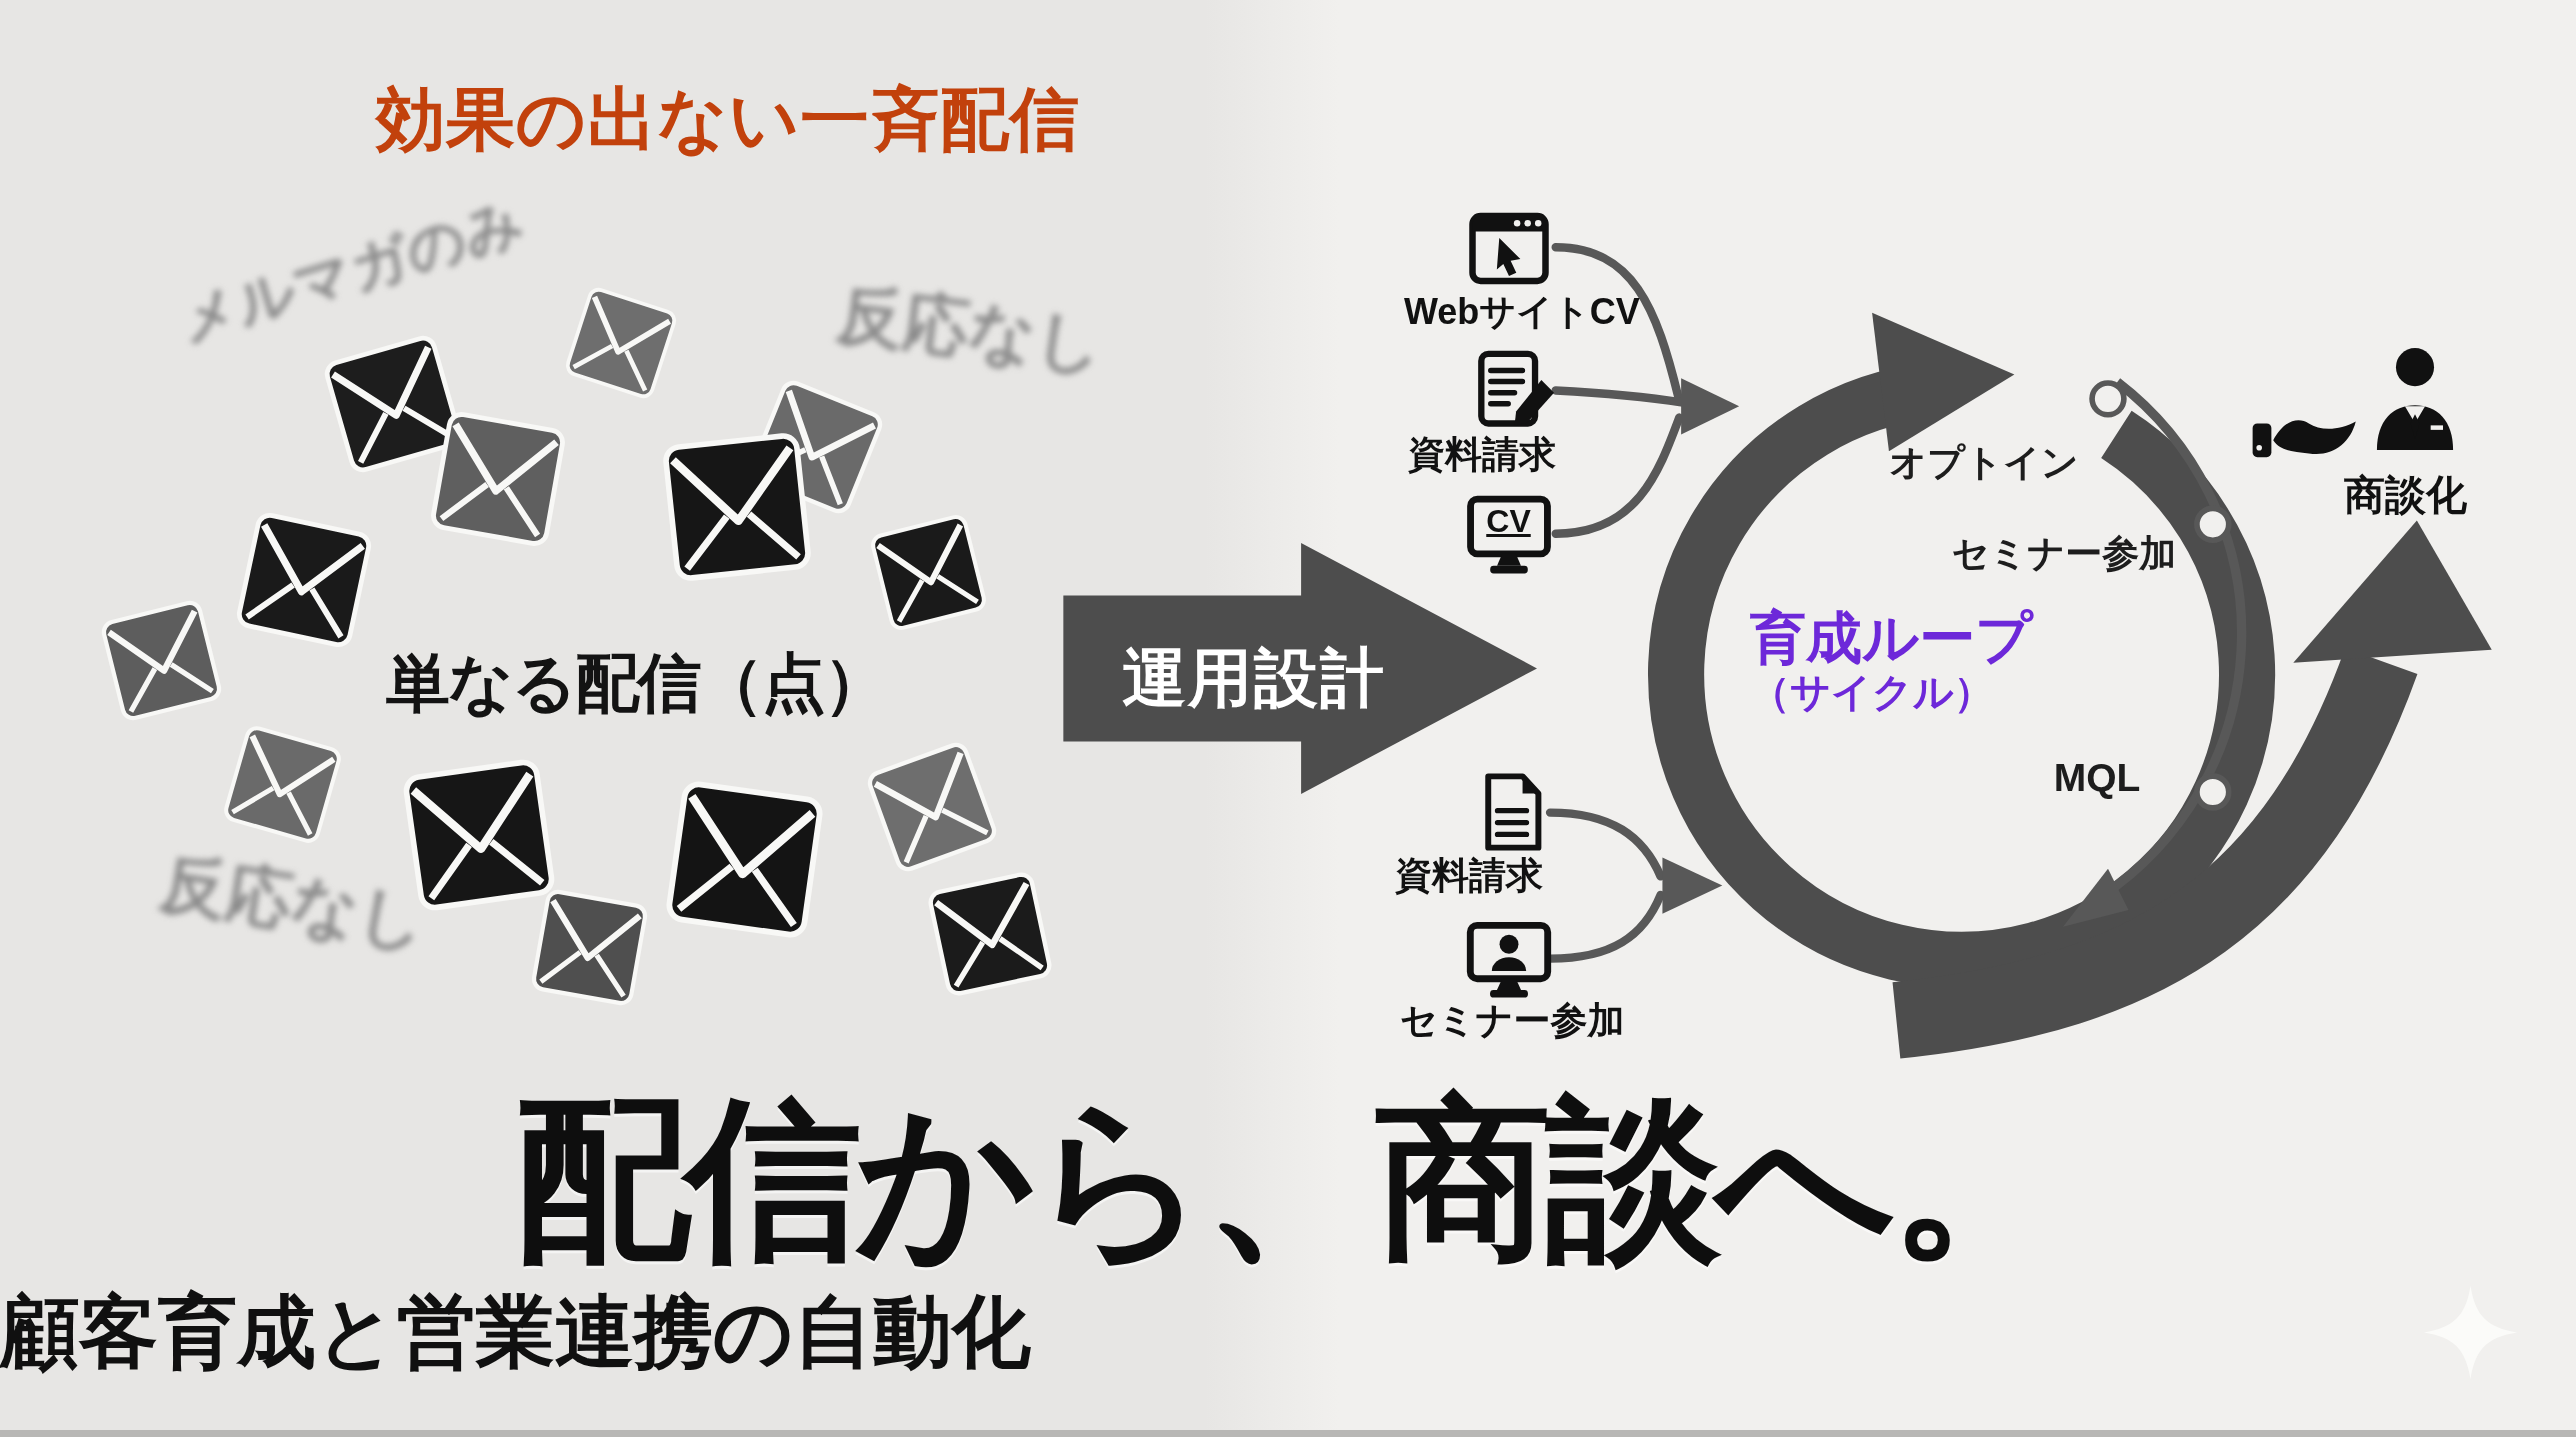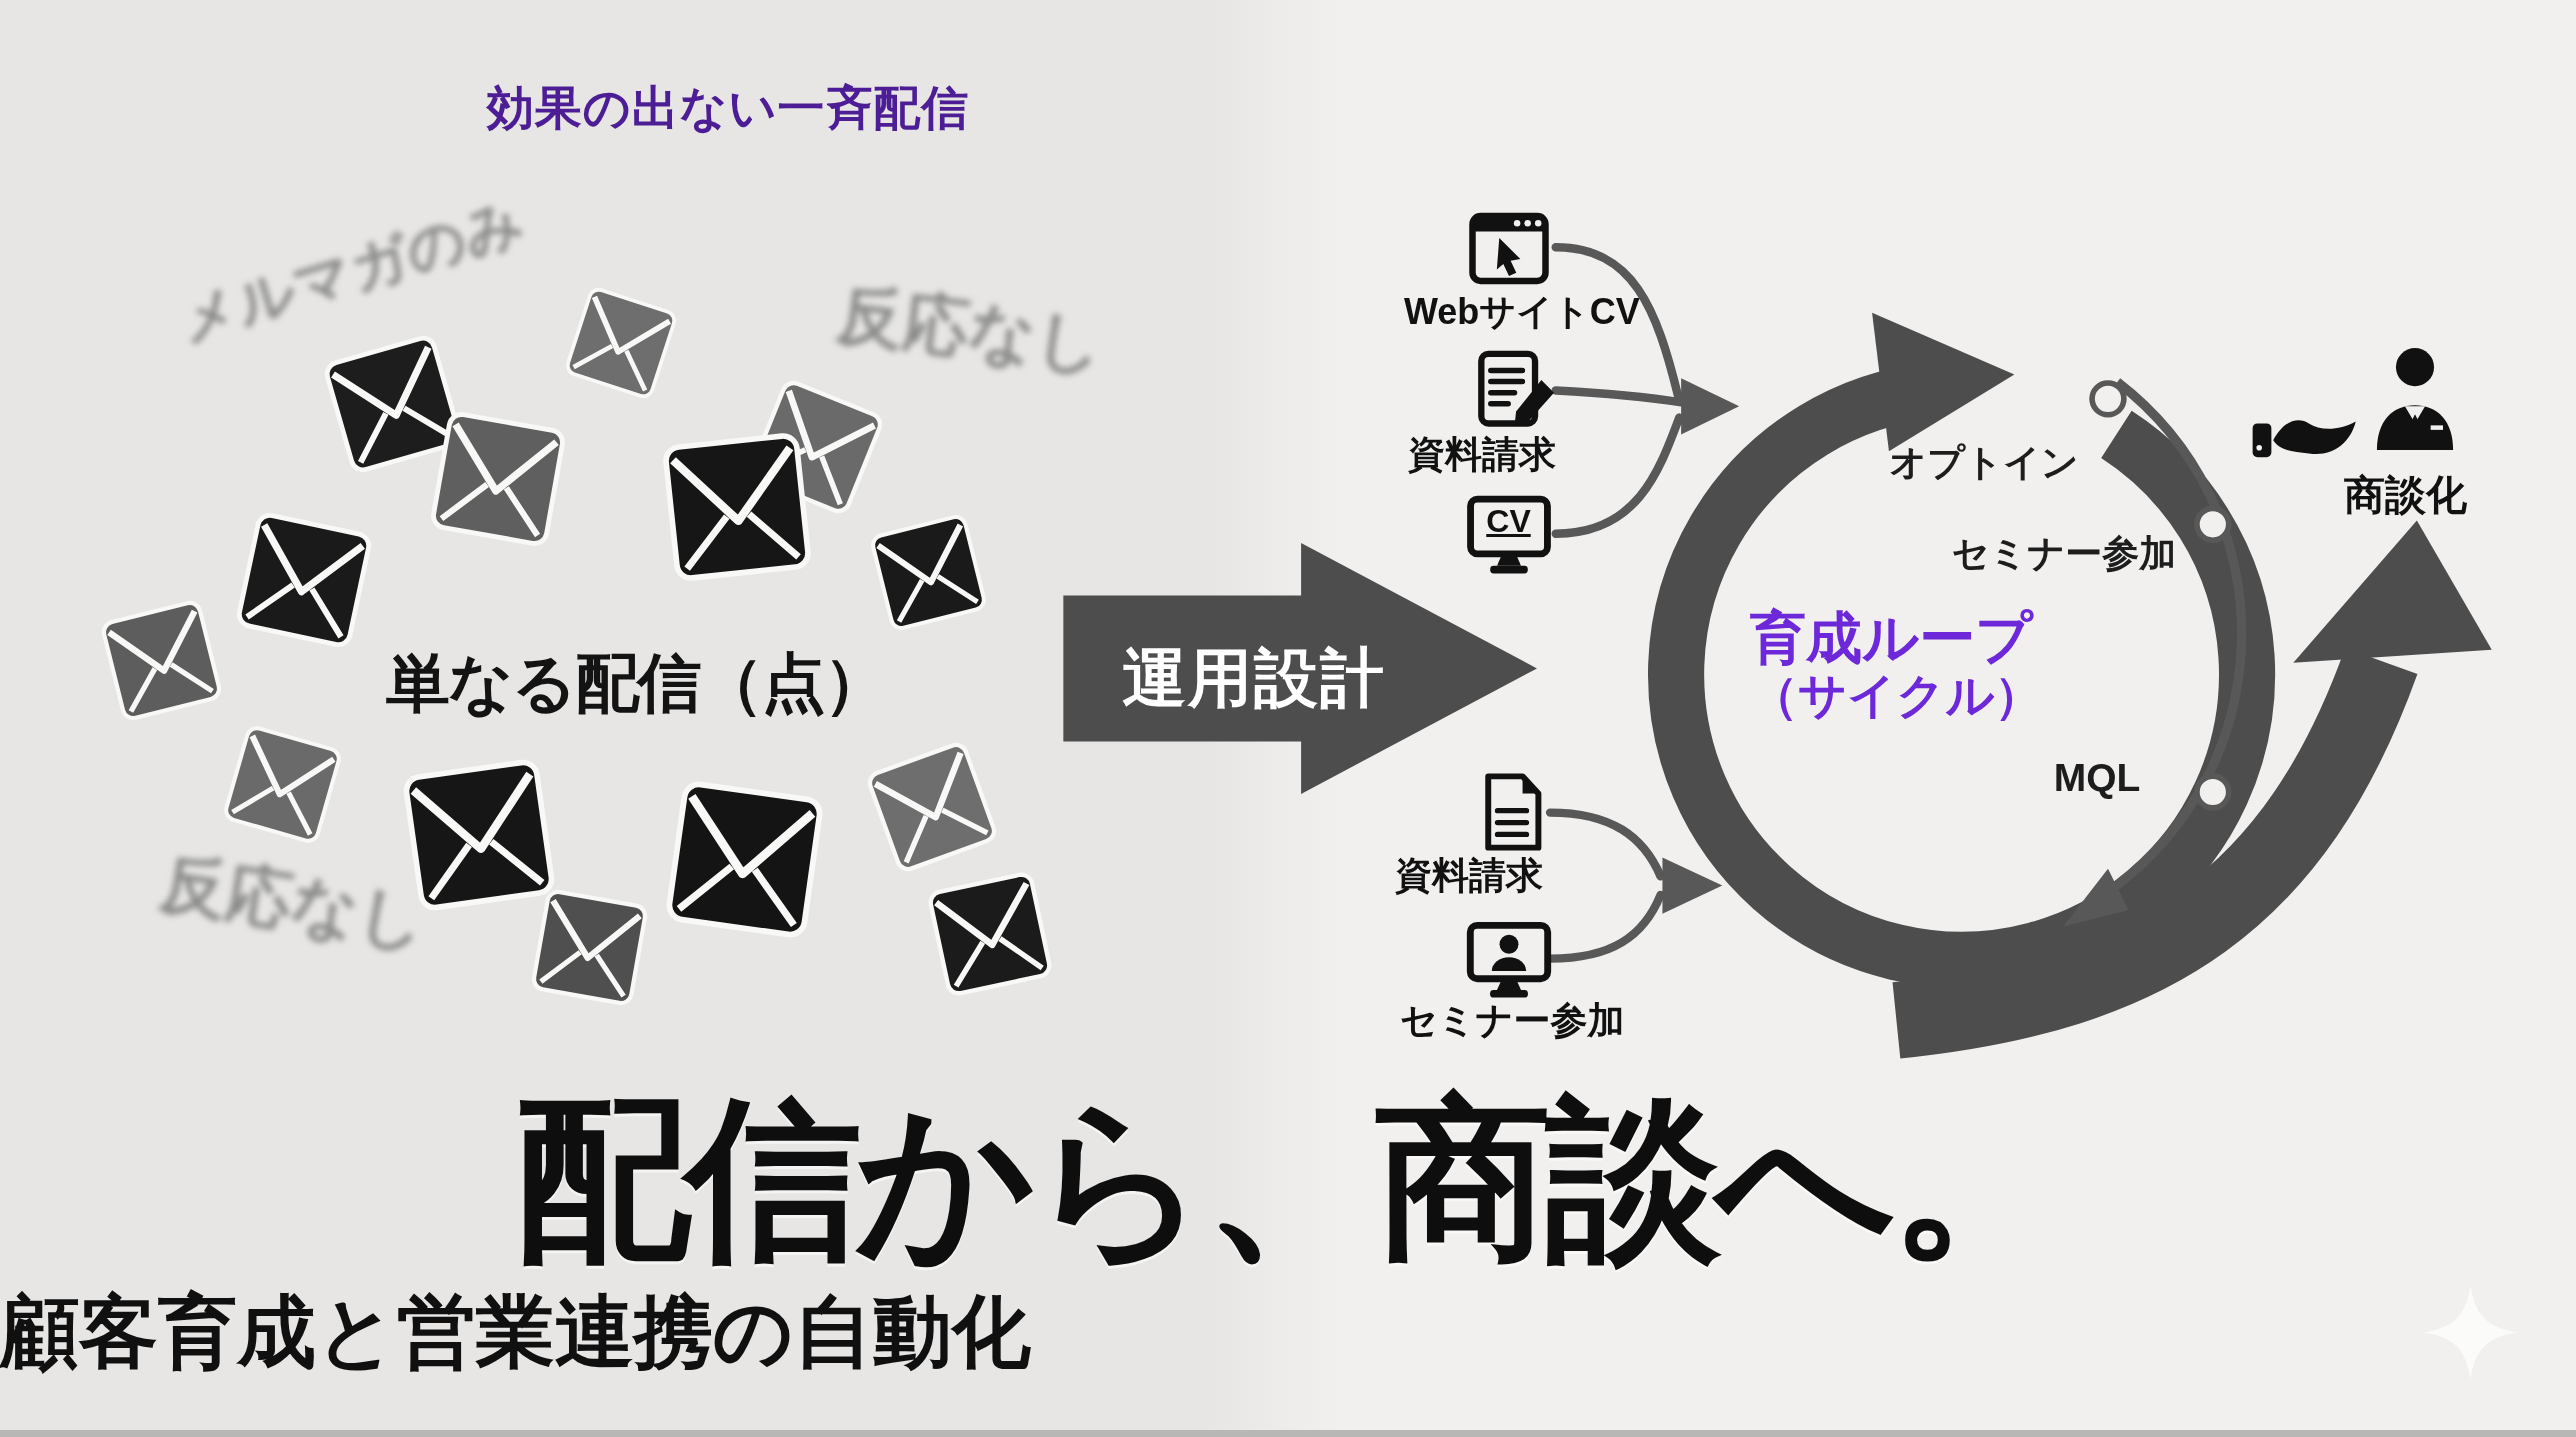--- a/index.html
+++ b/index.html
@@ -8,21 +8,21 @@
     background:var(--bg-right,#f1f0ee);
     font-family:"Liberation Sans","DejaVu Sans",sans-serif;
     color:var(--ink,#141414);
   }
   .bg-left{
     position:absolute;left:0;top:0;width:1339px;height:100%;
     background:linear-gradient(to right,var(--bg-left,#e7e6e4) 0%,var(--bg-left,#e7e6e4) 90%,rgba(231,230,228,0) 100%);
   }
   .bottom-strip{position:absolute;left:0;bottom:0;width:100%;height:8.4px;background:var(--strip,#b8b7b5);}
   .abs{position:absolute;}
-  .ttl{font-weight:900;font-size:47px;line-height:1.1;text-align:center;letter-spacing:0.9px;color:#4c1d95;}
+  .ttl{font-weight:900;font-size:69px;line-height:1.1;text-align:center;letter-spacing:0.9px;color:#c2410c;}
   .blur-label{
     font-weight:700;text-align:center;color:var(--muted,#8a8a8a);
     filter:blur(3.3px);line-height:1;white-space:nowrap;
   }
   .caption{font-weight:900;font-size:64px;text-align:center;letter-spacing:-1.9px;color:#131313;white-space:nowrap;}
   .arrow-label{font-weight:900;font-size:64px;color:#ffffff;text-align:center;letter-spacing:1.9px;white-space:nowrap;}
   .src-label{font-weight:800;font-size:36px;text-align:left;color:#111;white-space:nowrap;line-height:1;}
   .cv-inside{font-weight:900;font-size:32px;text-align:center;color:#111;line-height:1;}
   .loop-title{font-weight:900;text-align:left;color:#6d28d9;white-space:nowrap;line-height:1;}
   .stage-label{font-weight:700;font-size:37px;text-align:center;color:#1d1d1d;white-space:nowrap;line-height:1;}
@@ -201,21 +201,21 @@
   <svg class="abs" style="left:1466px;top:921px;" width="86" height="81" viewBox="0 0 100 94">
     <rect x="5" y="5" width="90" height="62" rx="8" fill="none" stroke="#111" stroke-width="8"></rect>
     <circle cx="50" cy="27" r="11" fill="#111"></circle>
     <path d="M30 58 a20 16 0 0 1 40 0 z" fill="#111"></path>
     <path d="M42 67 h16 l6 13 h-28 z" fill="#111"></path>
     <rect x="28" y="80" width="44" height="9" rx="4" fill="#111"></rect>
   </svg>
   <div class="abs src-label" style="left:1400px;top:1002px;width:234px;font-size:37px;">セミナー参加</div>
 
   <div class="abs loop-title" style="left:1750px;top:610px;width:386px;font-size:56px;">育成ループ</div>
-  <div class="abs loop-title" style="left:1750px;top:672px;width:393px;font-size:48px;">（サイクル）</div>
+  <div class="abs loop-title" style="left:1750px;top:672px;width:393px;font-size:40px;">（サイクル）</div>
 
   <div class="abs stage-label" style="left:1881px;top:444px;width:206px;">オプトイン</div>
   <div class="abs stage-label" style="left:1947px;top:535px;width:234px;">セミナー参加</div>
   <div class="abs stage-label mql" style="left:2027px;top:758px;width:140px;">MQL</div>
 
   <svg class="abs" style="left:2245px;top:399px;" width="124" height="75" viewBox="0 0 120 80">
     <rect x="2" y="26" width="20" height="36" rx="5" fill="#111"></rect>
     <circle cx="9" cy="52" r="3" fill="#f1f0ee"></circle>
     <path d="M24 44 C34 24 50 18 62 26 C74 34 94 34 112 24 C106 48 86 62 62 58 C46 56 32 56 24 44 Z" fill="#111"></path>
   </svg>

